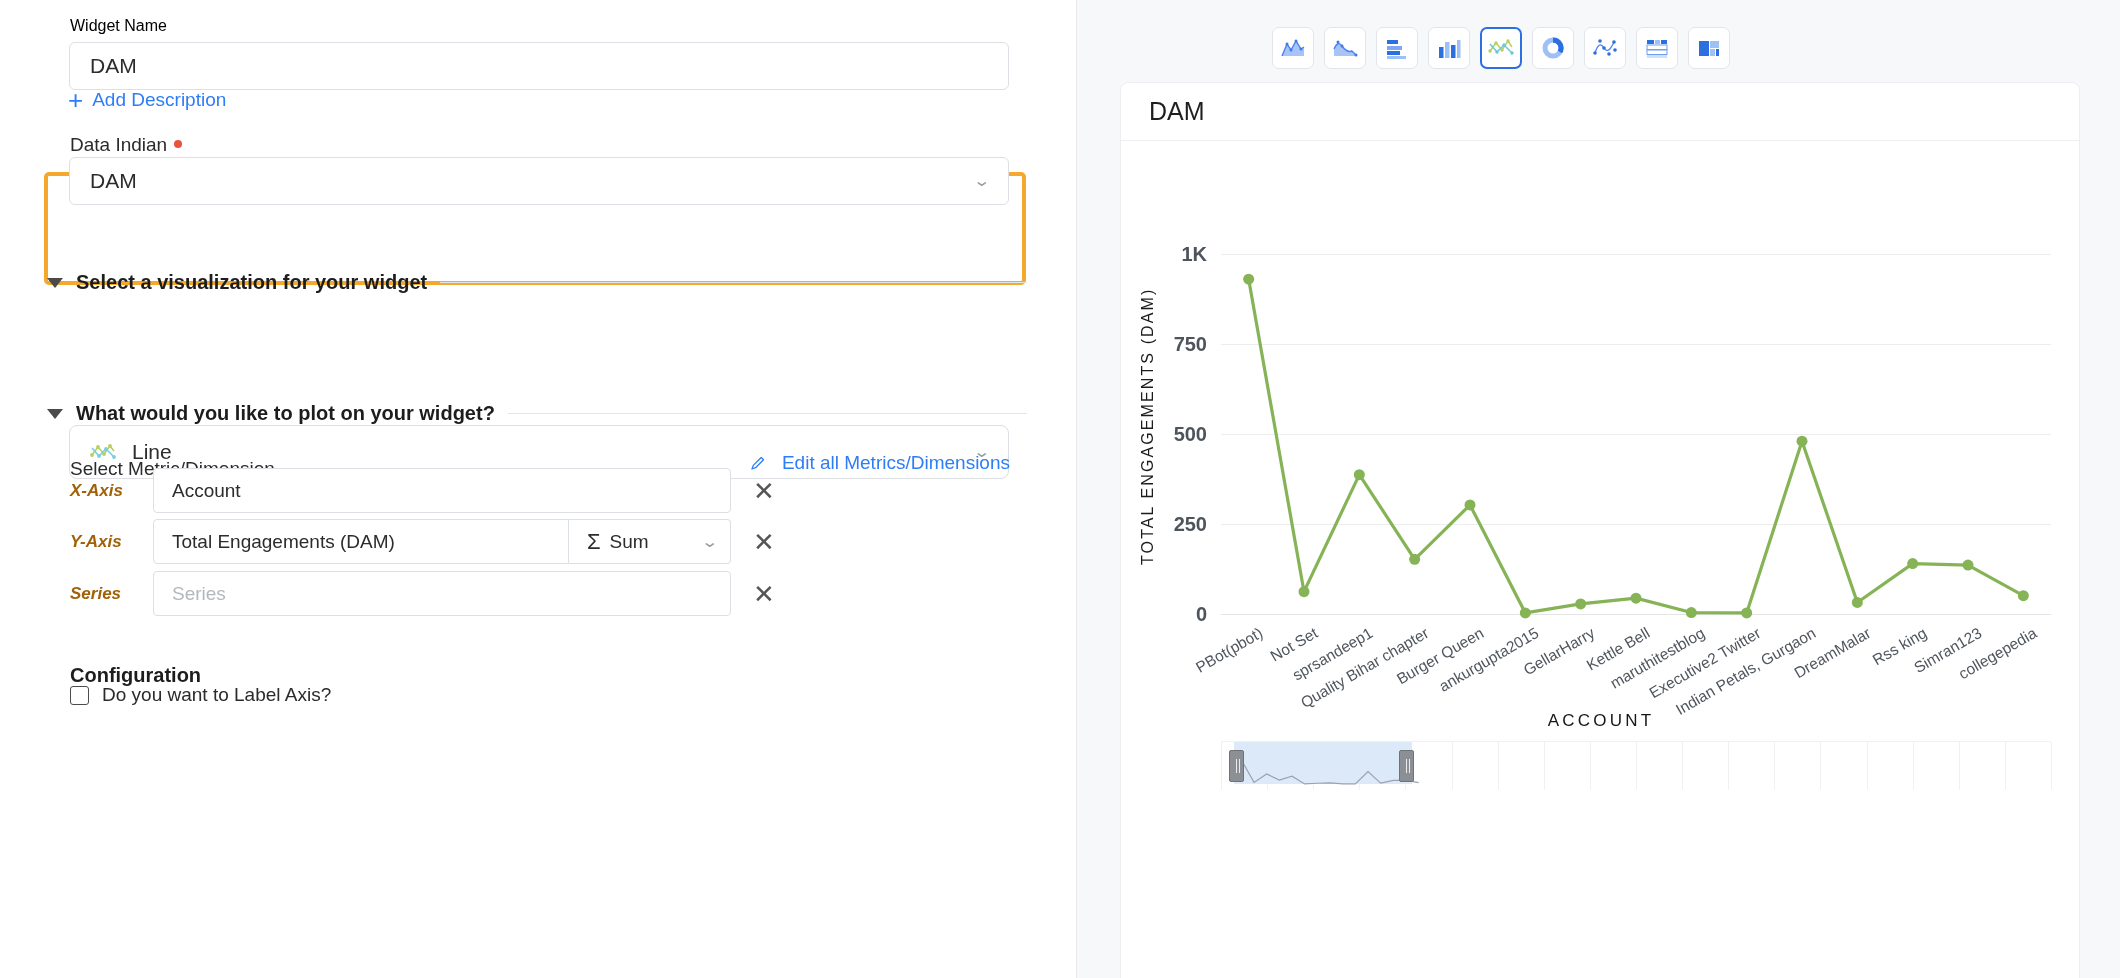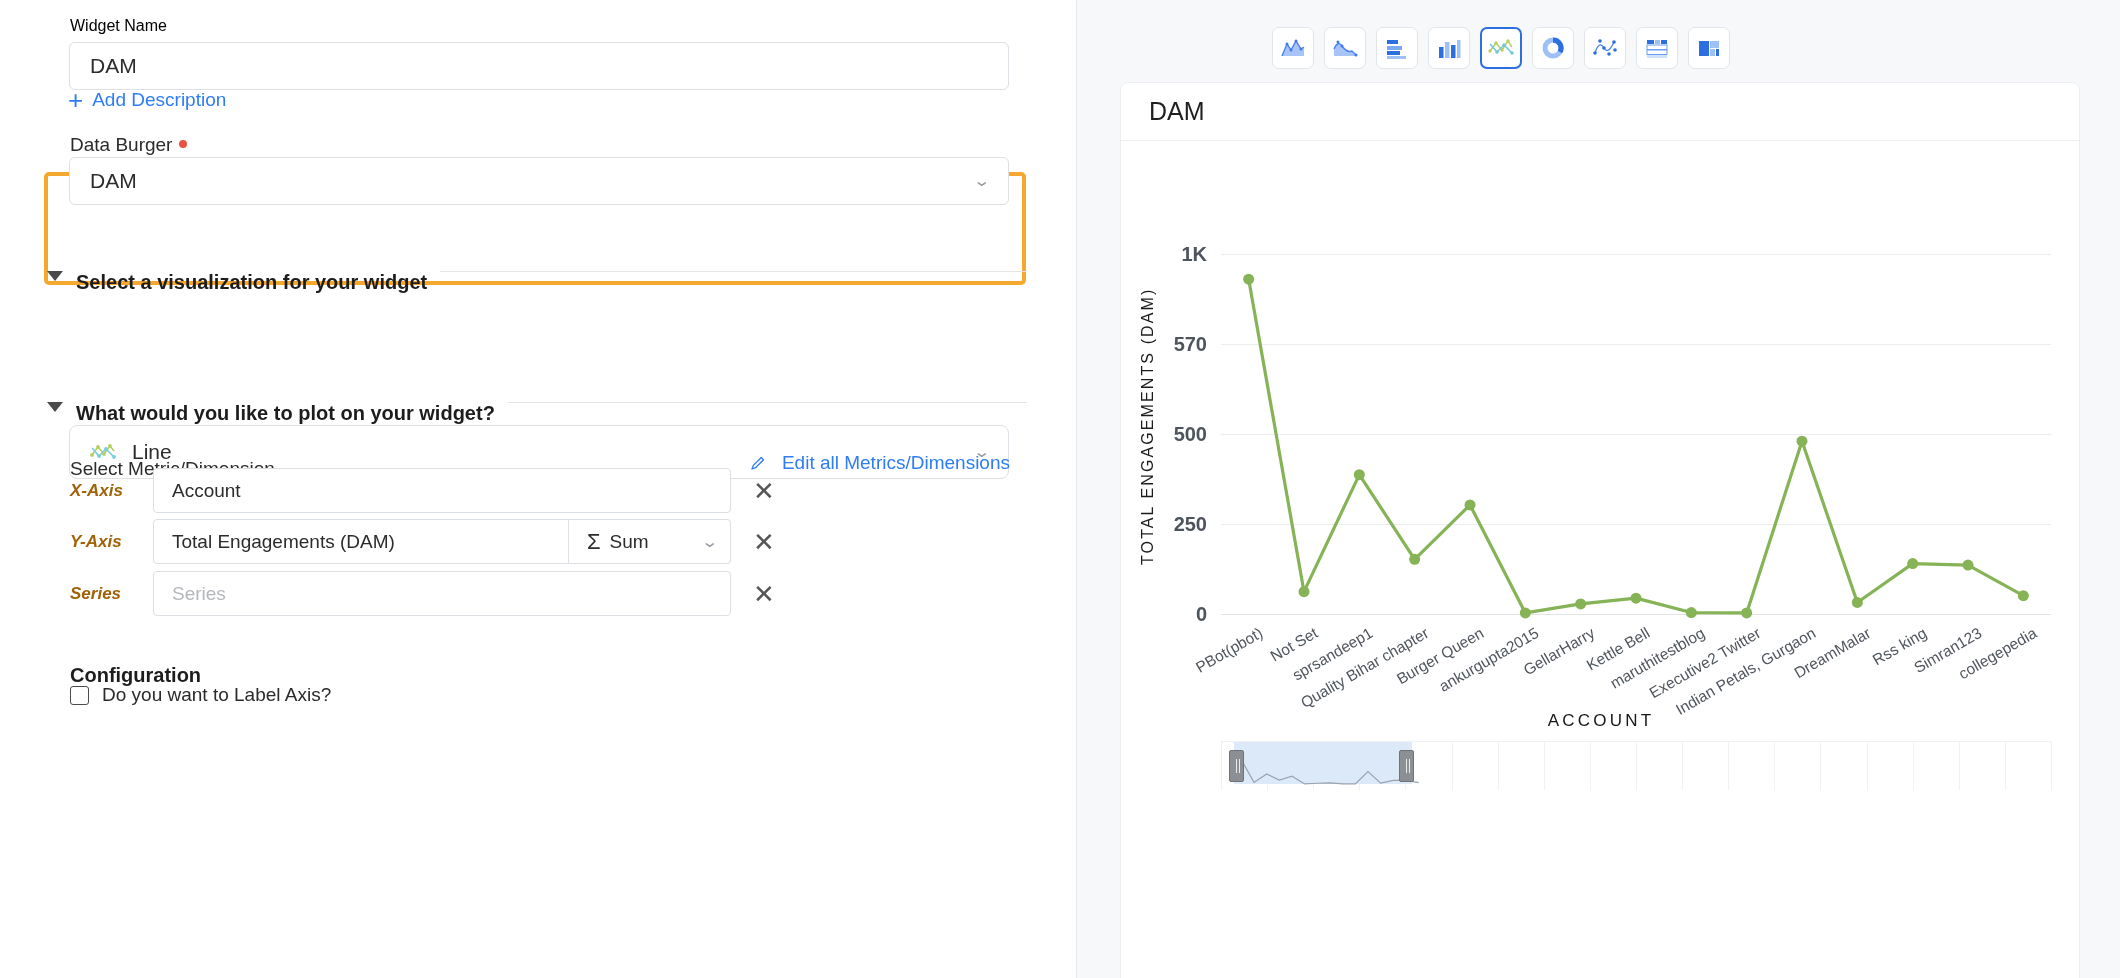--- a/index.html
+++ b/index.html
@@ -55,21 +55,21 @@
     display: flex; align-items: center; justify-content: space-between;
     padding: 0 20px;
     font-size: 21px; color: #2c2c2c;
   }
   .chev {
     color: #9aa0a6; font-size: 16px; line-height: 1;
     transform: scaleX(1.35);
   }
 
   .section-head {
-    display: flex; gap: 13px;
+    display: flex; align-items: center; gap: 13px;
     width: 980px;
   }
   .tri {
     width: 0; height: 0;
     border-left: 8px solid transparent;
     border-right: 8px solid transparent;
     border-top: 10px solid #4a4a4a;
     flex: 0 0 auto;
   }
   .section-title {
@@ -225,21 +225,21 @@
     <div style="position:absolute;left:70px;top:17px;">Widget Name</div>
     <div class="text-input" style="position:absolute;left:69px;top:42px;">DAM</div>
 
     <div class="add-desc" style="position:absolute;left:68px;top:87px;">
       <span class="plus-icon">+</span>
       <span>Add Description</span>
     </div>
 
     <div class="ds-highlight"></div>
     <div style="position:absolute;left:70px;top:134px;font-size:19px;color:#2b2b2b;">
-      <span>Data Burger</span><span class="req-dot"></span>
+      <span>Data Indian</span><span class="req-dot"></span>
     </div>
     <div class="select-box" style="position:absolute;left:69px;top:157px;">
       <span>DAM</span>
       <span class="chev">⌄</span>
     </div>
 
     <div class="section-head" style="position:absolute;left:47px;top:271px;">
       <span class="tri"></span>
       <span class="section-title">Select a visualization for your widget</span>
       <span class="rule"></span>
@@ -415,21 +415,21 @@
 
         <div class="y-axis-title">TOTAL ENGAGEMENTS (DAM)</div>
 
         <div class="gridline" style="left:100px;right:30px;top:113px;"></div>
         <div class="gridline" style="left:100px;right:30px;top:203px;"></div>
         <div class="gridline" style="left:100px;right:30px;top:293px;"></div>
         <div class="gridline" style="left:100px;right:30px;top:383px;"></div>
         <div class="gridline" style="left:100px;right:30px;top:473px;background:#e3e4e6;"></div>
 
         <div class="ytick" style="left:44px;top:113px;">1K</div>
-        <div class="ytick" style="left:44px;top:203px;">570</div>
+        <div class="ytick" style="left:44px;top:203px;">750</div>
         <div class="ytick" style="left:44px;top:293px;">500</div>
         <div class="ytick" style="left:44px;top:383px;">250</div>
         <div class="ytick" style="left:44px;top:473px;">0</div>
 
         <svg class="plot-svg" id="series-svg" width="960" height="520">
             <polyline points="127.66666666666667,138.2 183,450.68 238.33333333333334,333.68 293.6666666666667,418.28 349,363.92 404.33333333333337,471.92 459.6666666666667,462.92 515,457.16 570.3333333333334,471.56 625.6666666666667,471.92 681,300.20000000000005 736.3333333333334,461.48 791.6666666666667,422.6 847,424.04 902.3333333333334,454.64" fill="none" stroke="#86b356" stroke-width="3.2" stroke-linejoin="round"></polyline>
             <circle cx="127.66666666666667" cy="138.2" r="5.5" fill="#86b356"></circle>
             <circle cx="183" cy="450.68" r="5.5" fill="#86b356"></circle>
             <circle cx="238.33333333333334" cy="333.68" r="5.5" fill="#86b356"></circle>
             <circle cx="293.6666666666667" cy="418.28" r="5.5" fill="#86b356"></circle>

